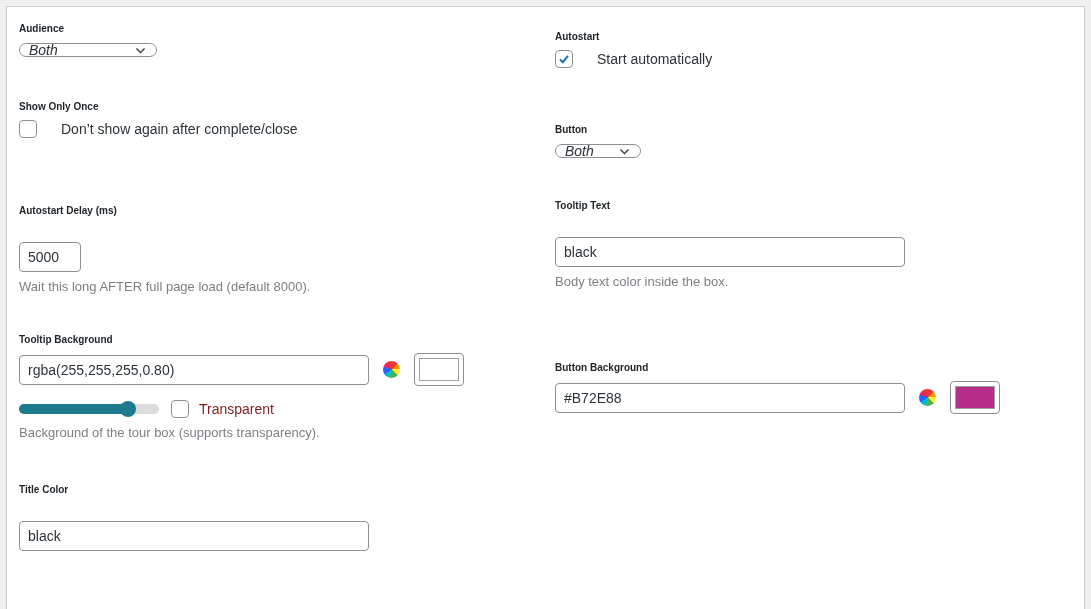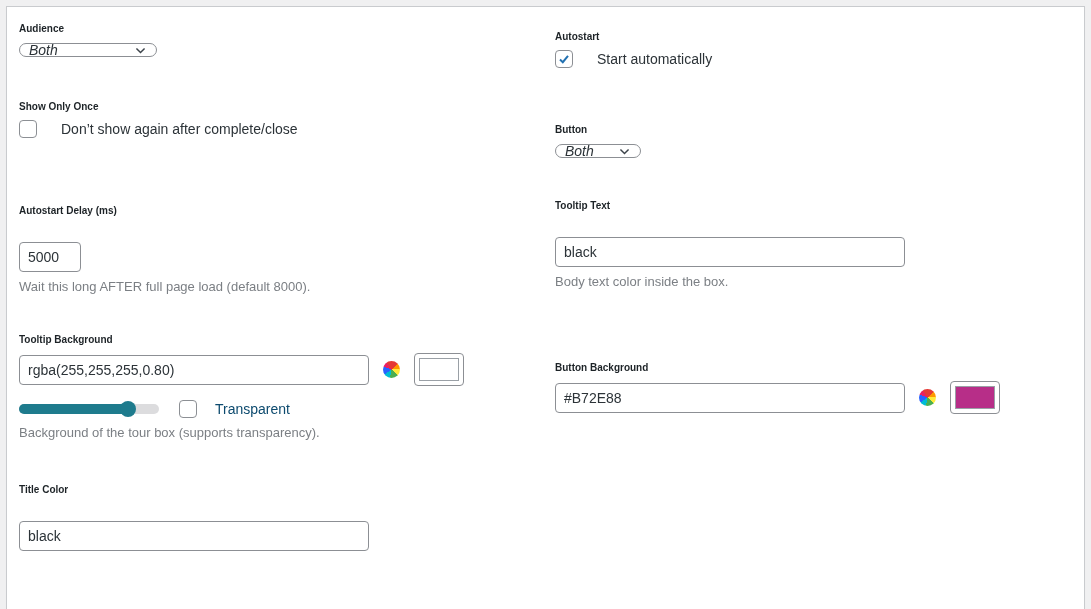--- a/index.html
+++ b/index.html
@@ -145,21 +145,21 @@
     position: relative;
   }
   .slider-thumb {
     position: absolute;
     right: -8px; top: -3px;
     width: 16px; height: 16px;
     border-radius: 50%;
     background: #1e7b8d;
     cursor: grab;
   }
-  .transparent-group { display: flex; align-items: center; gap: 18px; font-size: 14px; color: #0c4a6e; margin-left: 8px; }
+  .transparent-group { display: flex; align-items: center; gap: 10px; font-size: 14px; color: #7f1d1d; }
 </style>
 </head>
 <body>
 
 <div class="postbox">
 
   <div class="inside">
 
     <div class="col">
 

